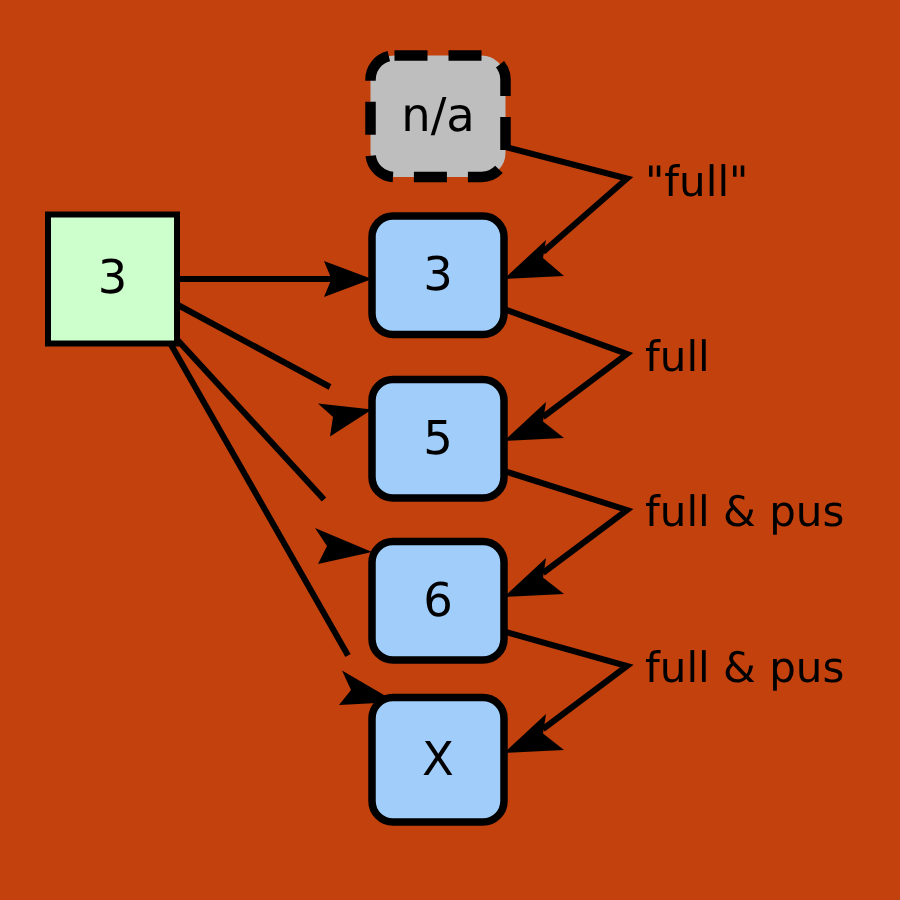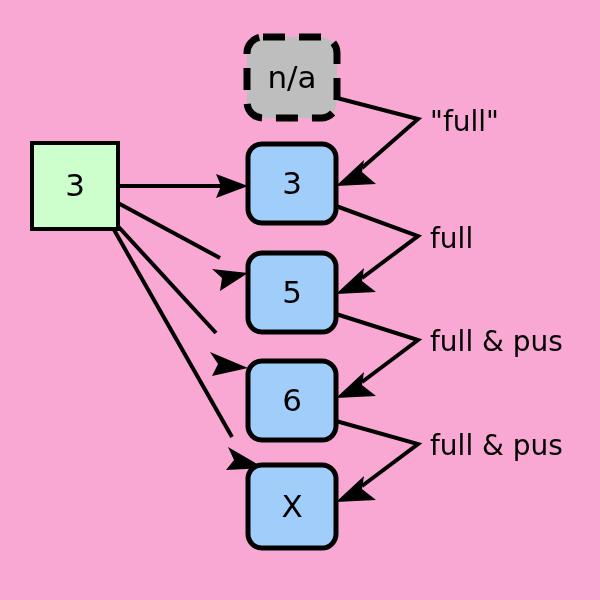--- a/index.html
+++ b/index.html
@@ -10,21 +10,21 @@
   body {
     width: 600px;
     height: 600px;
     font-family: "DejaVu Sans", sans-serif;
     overflow: hidden;
   }
   #diagram-root {
     position: relative;
     width: 600px;
     height: 600px;
-    background: #f9a8d4;
+    background: #c2410c;
   }
   svg.canvas {
     position: absolute;
     top: 0;
     left: 0;
     width: 600px;
     height: 600px;
     display: block;
   }
   .node-label-text {

